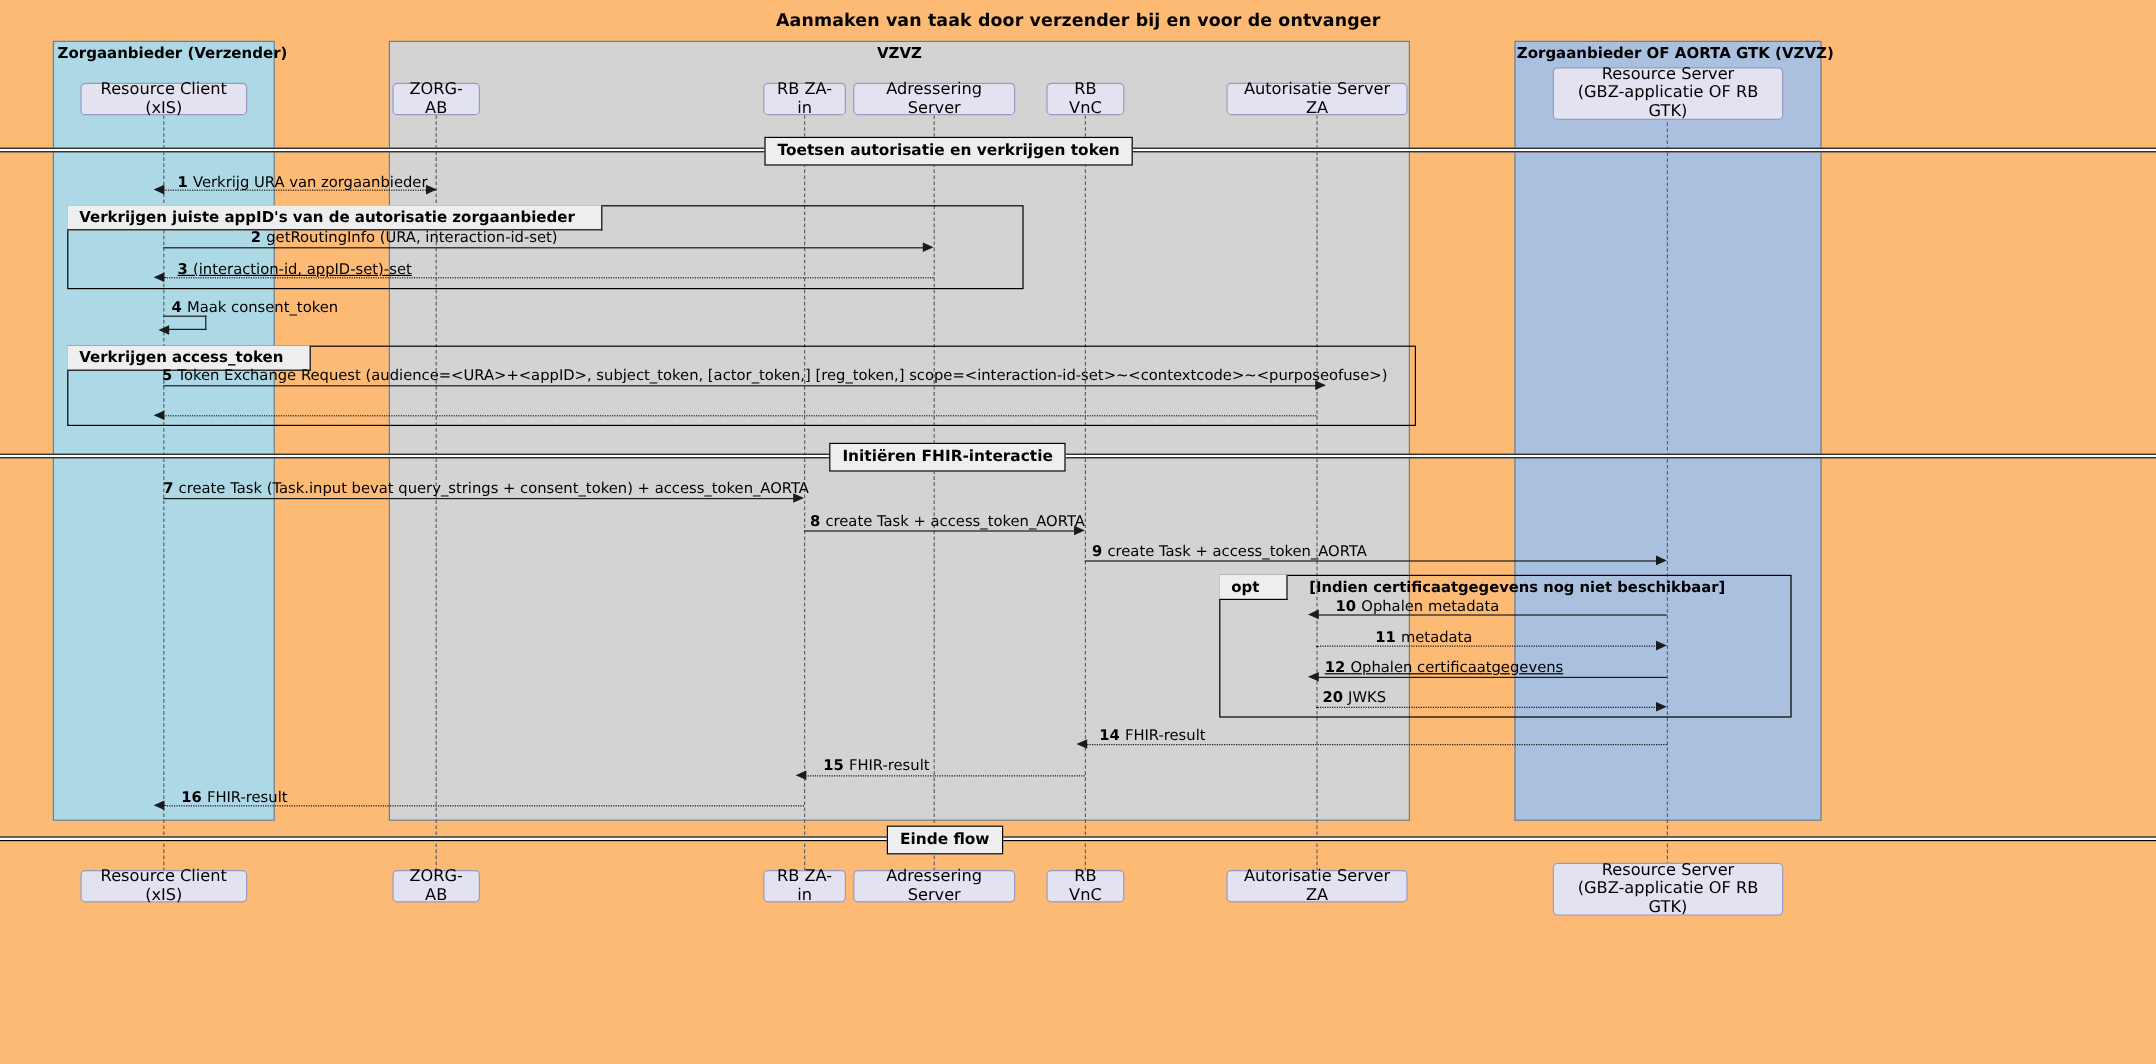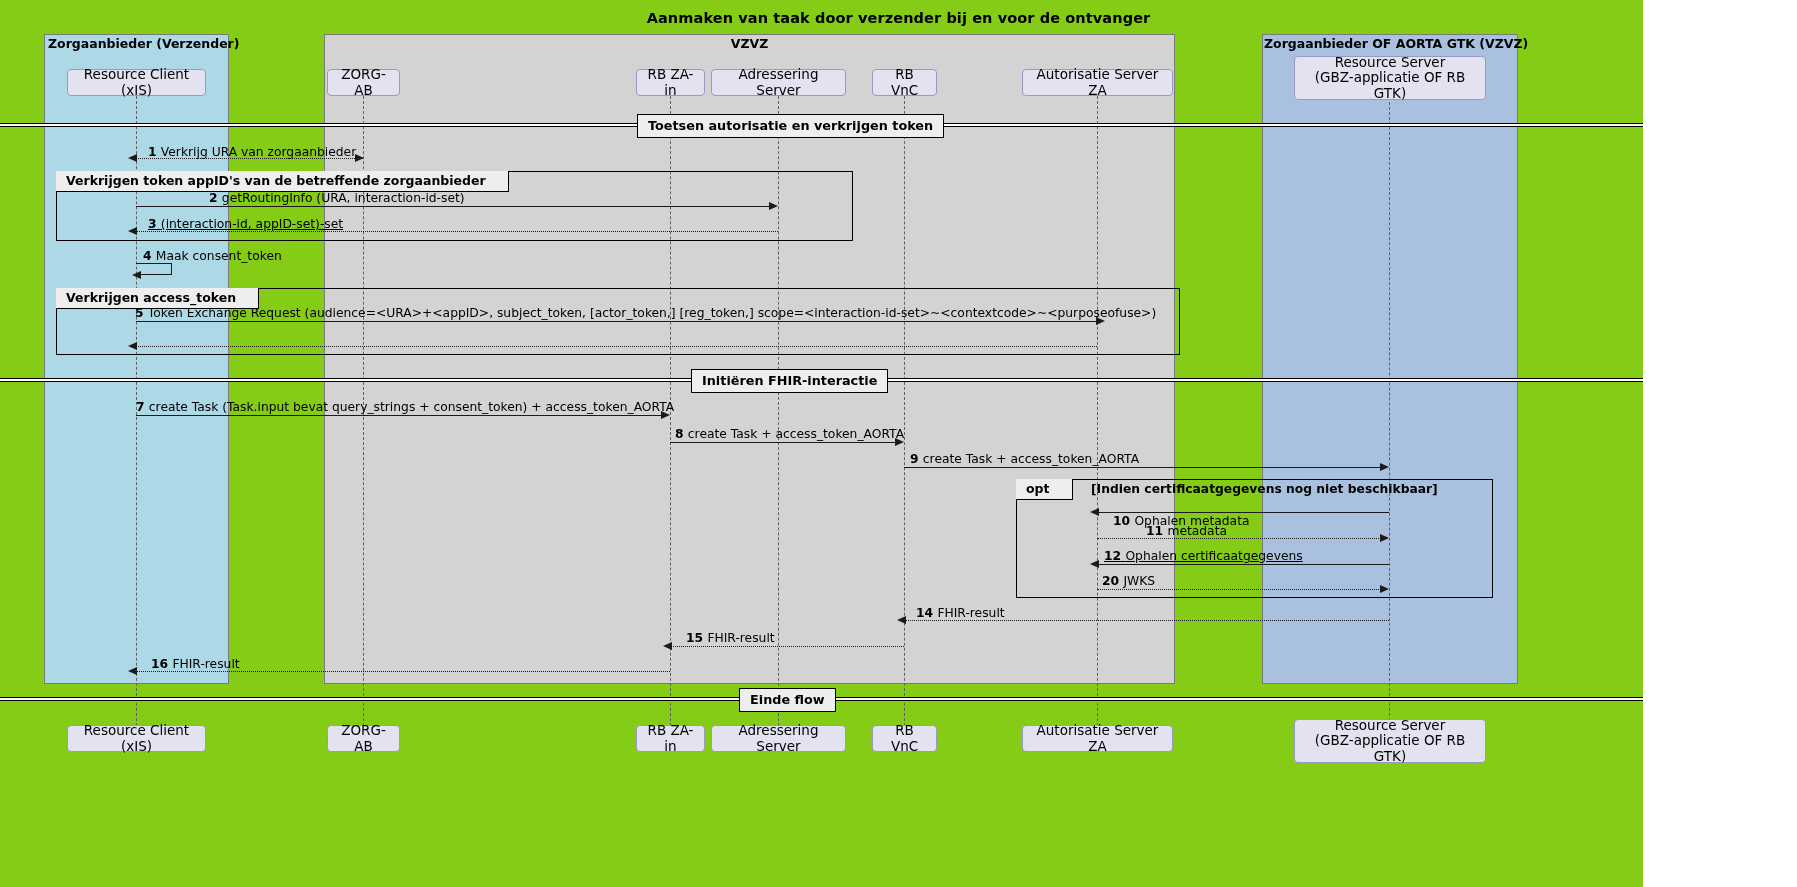--- a/index.html
+++ b/index.html
@@ -3,23 +3,23 @@
 <meta charset="utf-8">
 <style>
   * { box-sizing: border-box; }
   html, body {
     margin: 0; padding: 0;
     background: #ffffff;
     font-family: "DejaVu Sans", "Liberation Sans", sans-serif;
   }
   #canvas {
     position: relative;
-    width: 1643px;
+    width: 1797px;
     height: 887px;
-    background: #84cc16;
+    background: #fdba74;
     overflow: hidden;
   }
   
   .diagram-title {
     position: absolute;
     left: 0; top: 10px;
     width: 1797px;
     text-align: center;
     font-size: 14.5px;
     font-weight: bold;
@@ -208,21 +208,21 @@
 
   <div class="msg-label" style="left:148px; top:145px;">
     <span class="msg-num">1 </span>
     <span>Verkrijg URA van zorgaanbieder</span>
   </div>
   <div class="msg-line dotted" style="left:136px; top:158px; width:227px;"></div>
   <div class="arrowhead left" style="left:128px; top:154px;"></div>
   <div class="arrowhead right" style="left:355px; top:154px;"></div>
 
   <div class="frame" style="left:56px; top:171px; width:797px; height:70px;"></div>
-  <div class="frame-tab" style="left:56px; top:171px;">Verkrijgen token appID's van de betreffende zorgaanbieder</div>
+  <div class="frame-tab" style="left:56px; top:171px;">Verkrijgen juiste appID's van de autorisatie zorgaanbieder</div>
 
   <div class="msg-label" style="left:209px; top:191px;">
     <span class="msg-num">2 </span>
     <span>getRoutingInfo (URA, interaction-id-set)</span>
   </div>
   <div class="msg-line" style="left:136px; top:206px; width:634px;"></div>
   <div class="arrowhead right" style="left:769px; top:202px;"></div>
 
   <div class="msg-label" style="left:148px; top:217px;text-decoration:underline;">
     <span class="msg-num">3 </span>
@@ -272,21 +272,21 @@
     <span class="msg-num">9 </span>
     <span>create Task + access_token_AORTA</span>
   </div>
   <div class="msg-line" style="left:904px; top:467px; width:477px;"></div>
   <div class="arrowhead right" style="left:1380px; top:463px;"></div>
 
   <div class="frame" style="left:1016px; top:479px; width:477px; height:119px;"></div>
   <div class="frame-tab" style="left:1016px; top:479px;">opt</div>
   <div class="frame-cond" style="left:1091px; top:482px;">[Indien certificaatgegevens nog niet beschikbaar]</div>
 
-  <div class="msg-label" style="left:1113px; top:498px;margin-top:16px;">
+  <div class="msg-label" style="left:1113px; top:498px;">
     <span class="msg-num">10 </span>
     <span>Ophalen metadata</span>
   </div>
   <div class="msg-line" style="left:1097px; top:512px; width:292px;"></div>
   <div class="arrowhead left" style="left:1090px; top:508px;"></div>
 
   <div class="msg-label" style="left:1102px; top:524px;margin-left:44px;">
     <span class="msg-num">11 </span>
     <span>metadata</span>
   </div>

